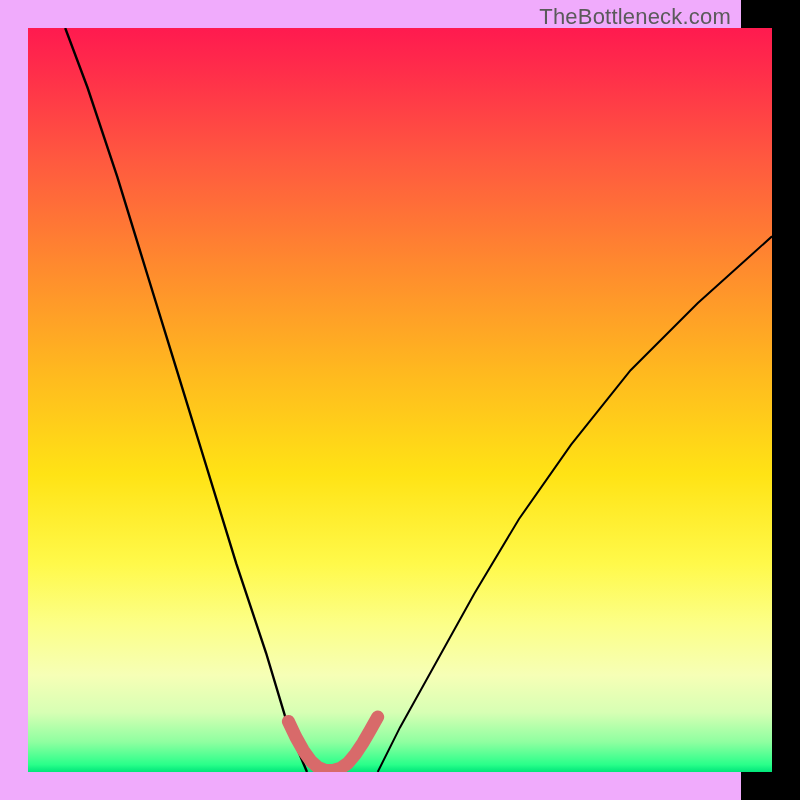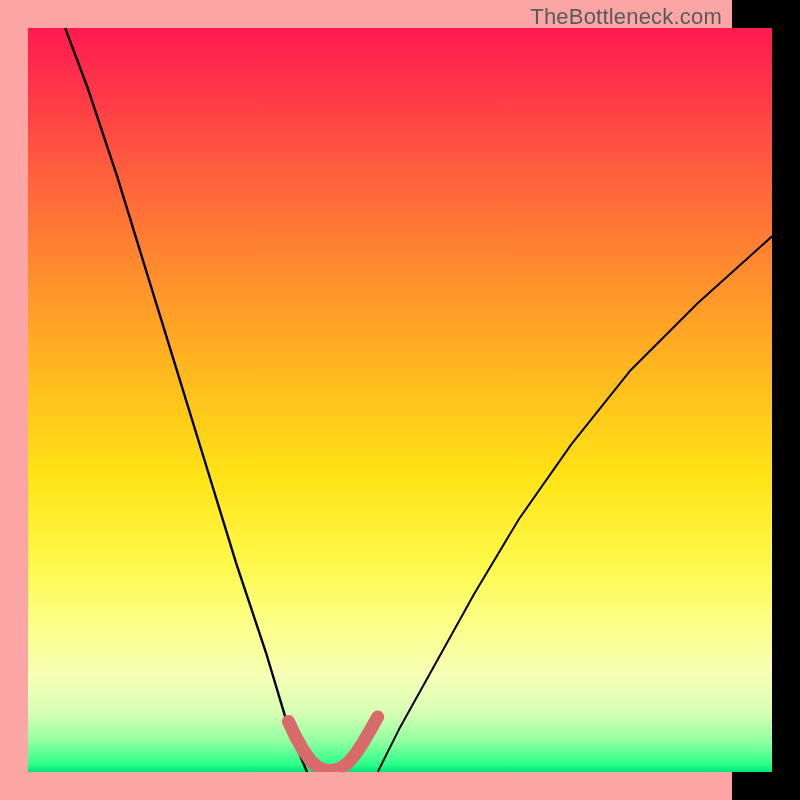--- a/index.html
+++ b/index.html
@@ -10,21 +10,22 @@
     background: #000;
     overflow: hidden;
     font-family: Arial, Helvetica, sans-serif;
   }
   .frame {
     position: absolute;
     left: 0;
     top: 0;
     width: 732px;
     height: 800px;
-    background: #fca5a5;
+    background: #f0abfc;
+    padding-left: 9px;
   }
   .plot-area {
     position: absolute;
     left: 28px;
     top: 28px;
     width: 744px;
     height: 744px;
     overflow: hidden;
   }
   .gradient {

